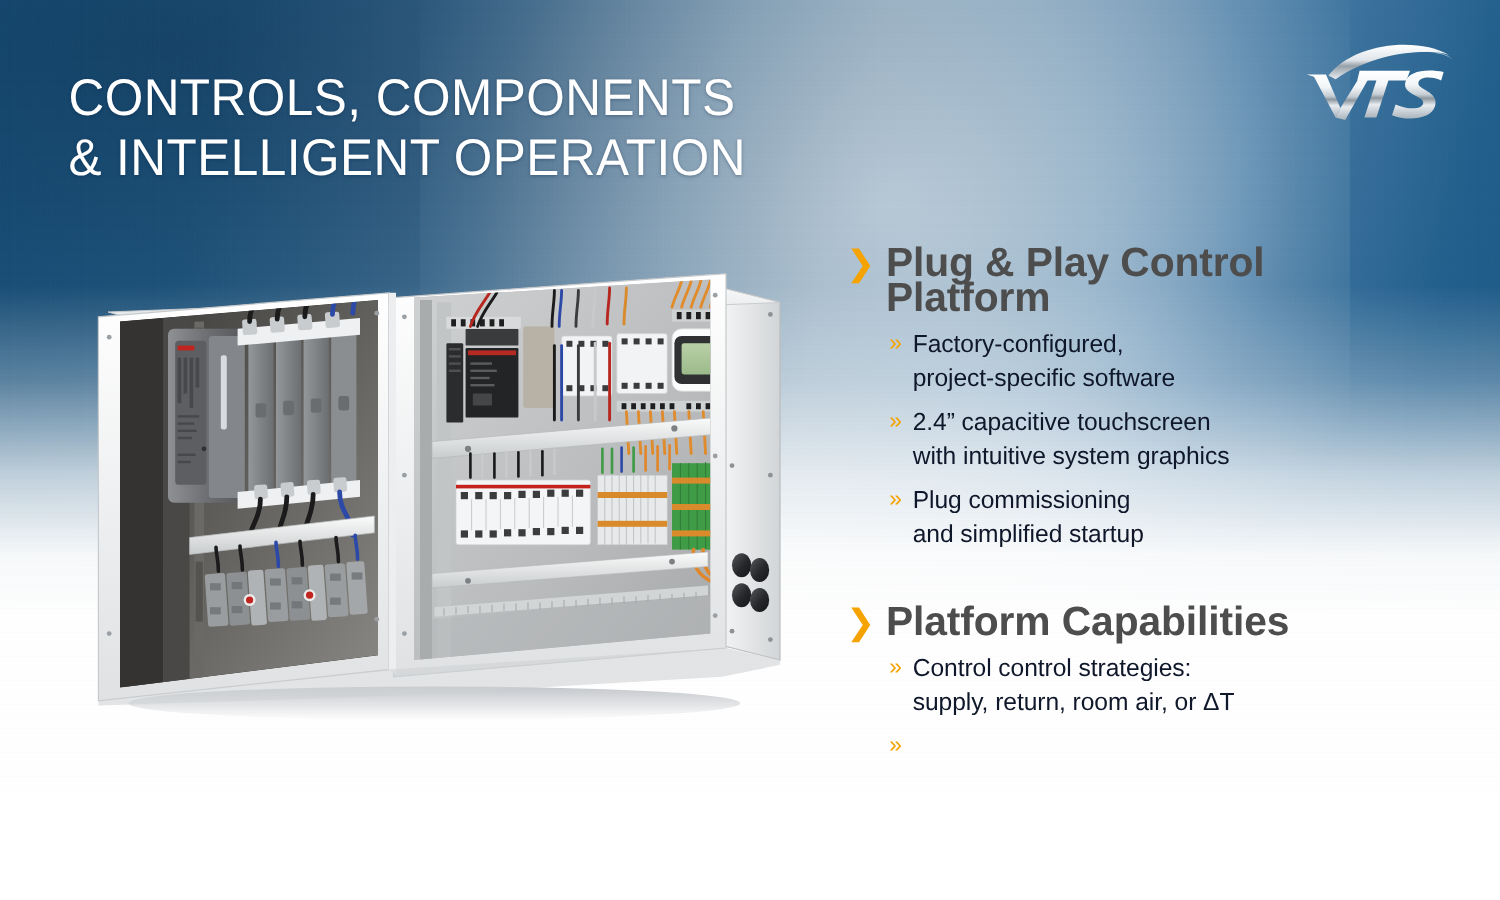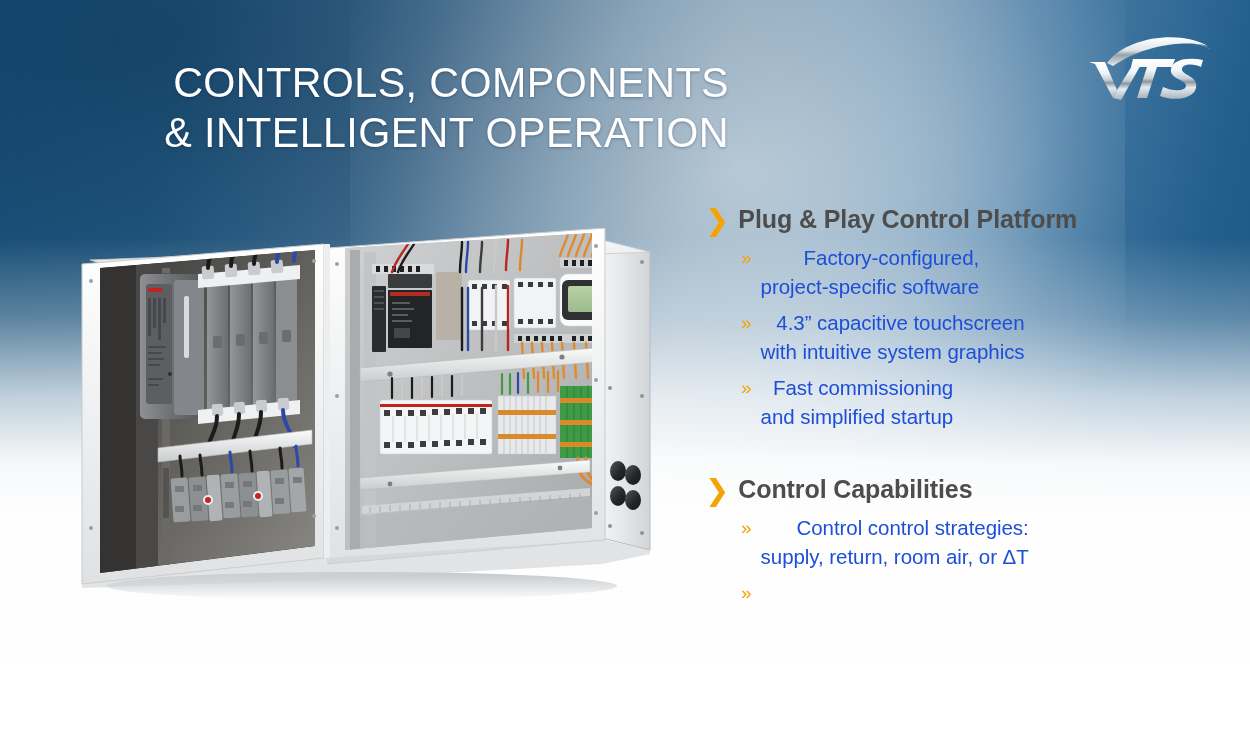--- a/index.html
+++ b/index.html
@@ -5,21 +5,20 @@
 <style>
   html,body{margin:0;padding:0;}
   body{
     width:1250px;height:750px;overflow:hidden;
     font-family:"Liberation Sans","DejaVu Sans",sans-serif;
     background:#ffffff;
   }
   .slide{
     position:relative;width:1250px;height:660px;overflow:hidden;
     background:#ffffff;
-    text-align:right;
   }
   .bg-base2{
     position:absolute;inset:0;
     background:linear-gradient(103deg,
       #1d5986 0%,
       #27628d 14%,
       #4c7ba1 30%,
       #8aa7bd 45%,
       #a8bccb 53%,
       #86a4bd 62%,
@@ -89,33 +88,33 @@
   .block.second{margin-top:44px;}
   .head{
     display:flex;align-items:flex-start;gap:9px;
     margin-bottom:10px;
   }
   .chev{
     color:#f5a300;font-size:29px;line-height:28px;font-weight:700;
     flex:0 0 auto;margin-top:1px;
   }
   .head-text{
-    color:#4d4d4d;font-size:25px;line-height:29px;font-weight:700;
+    color:#4d4d4d;font-size:34px;line-height:29px;font-weight:700;
     letter-spacing:-.1px;
   }
   ul.bullets{list-style:none;margin:0;padding:0 0 0 36px;}
   ul.bullets li{
     display:flex;align-items:flex-start;gap:9px;
     margin-bottom:8px;
   }
   .bmark{
     color:#f5a300;font-size:19px;line-height:27px;flex:0 0 auto;
   }
   .btext{
-    color:#1d4ed8;font-size:20.5px;line-height:28.5px;
+    color:#0f172a;font-size:20.5px;line-height:28.5px;
     white-space:pre-line;letter-spacing:-.05px;
   }
 
   
   .cabinet{
     position:absolute;left:62px;top:228px;width:600px;height:380px;
   }
   .cabinet svg{display:block;width:600px;height:380px;}
 </style>
 </head>
@@ -659,35 +658,35 @@
         <span class="head-text">Plug &amp; Play Control Platform</span>
       </div>
       <ul class="bullets">
         <li>
           <span class="bmark">»</span>
           <span class="btext">Factory-configured,
 project-specific software</span>
         </li>
         <li>
           <span class="bmark">»</span>
-          <span class="btext">4.3” capacitive touchscreen
+          <span class="btext">2.4” capacitive touchscreen
 with intuitive system graphics</span>
         </li>
         <li>
           <span class="bmark">»</span>
-          <span class="btext">Fast commissioning
+          <span class="btext">Plug commissioning
 and simplified startup</span>
         </li>
       </ul>
     </div>
 
     <div class="block second">
       <div class="head">
         <span class="chev">❯</span>
-        <span class="head-text">Control Capabilities</span>
+        <span class="head-text">Platform Capabilities</span>
       </div>
       <ul class="bullets">
         <li>
           <span class="bmark">»</span>
           <span class="btext">Control control strategies:
 supply, return, room air, or ΔT</span>
         </li>
         <li>
           <span class="bmark">»</span>
         </li>

